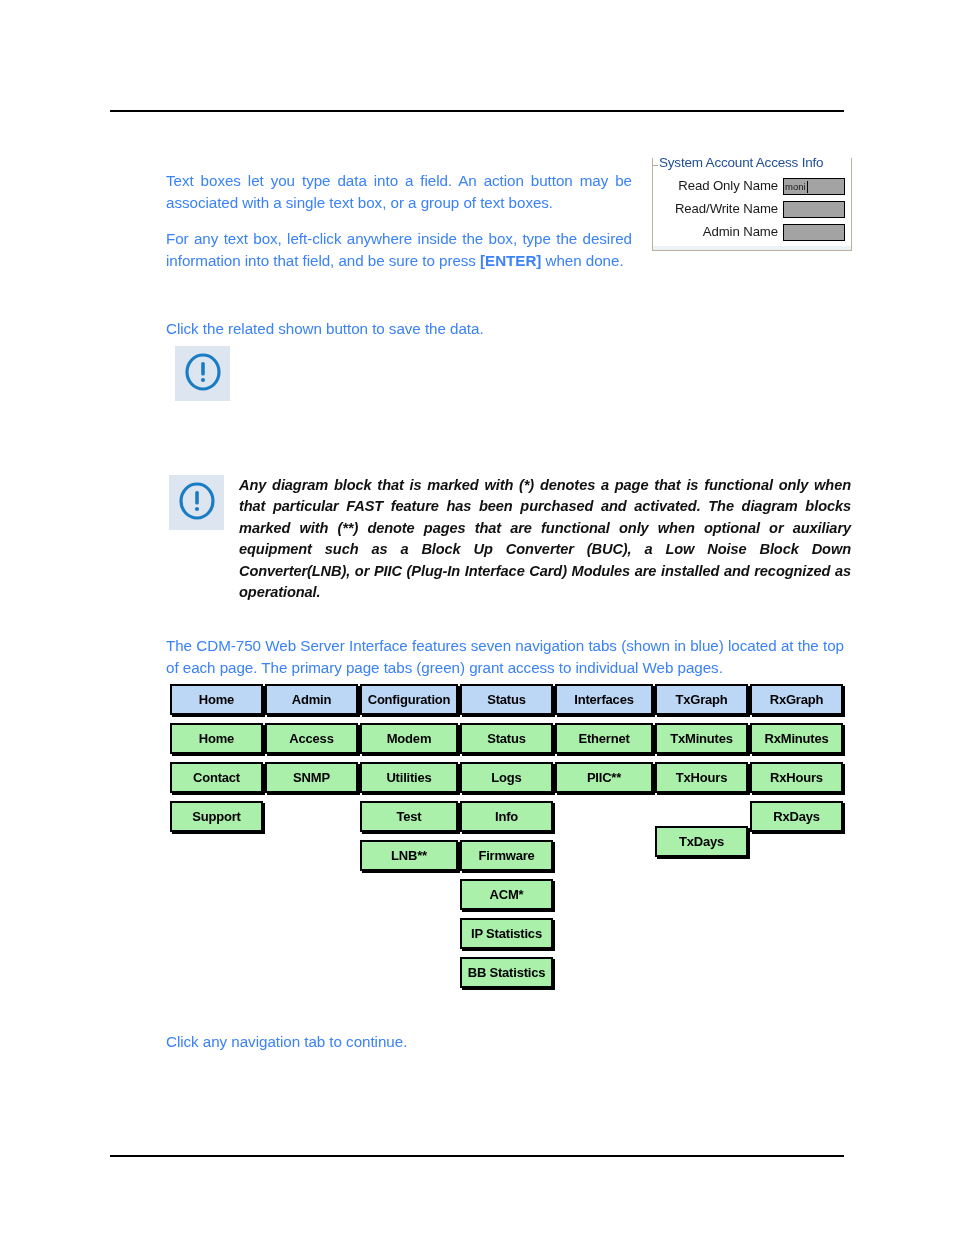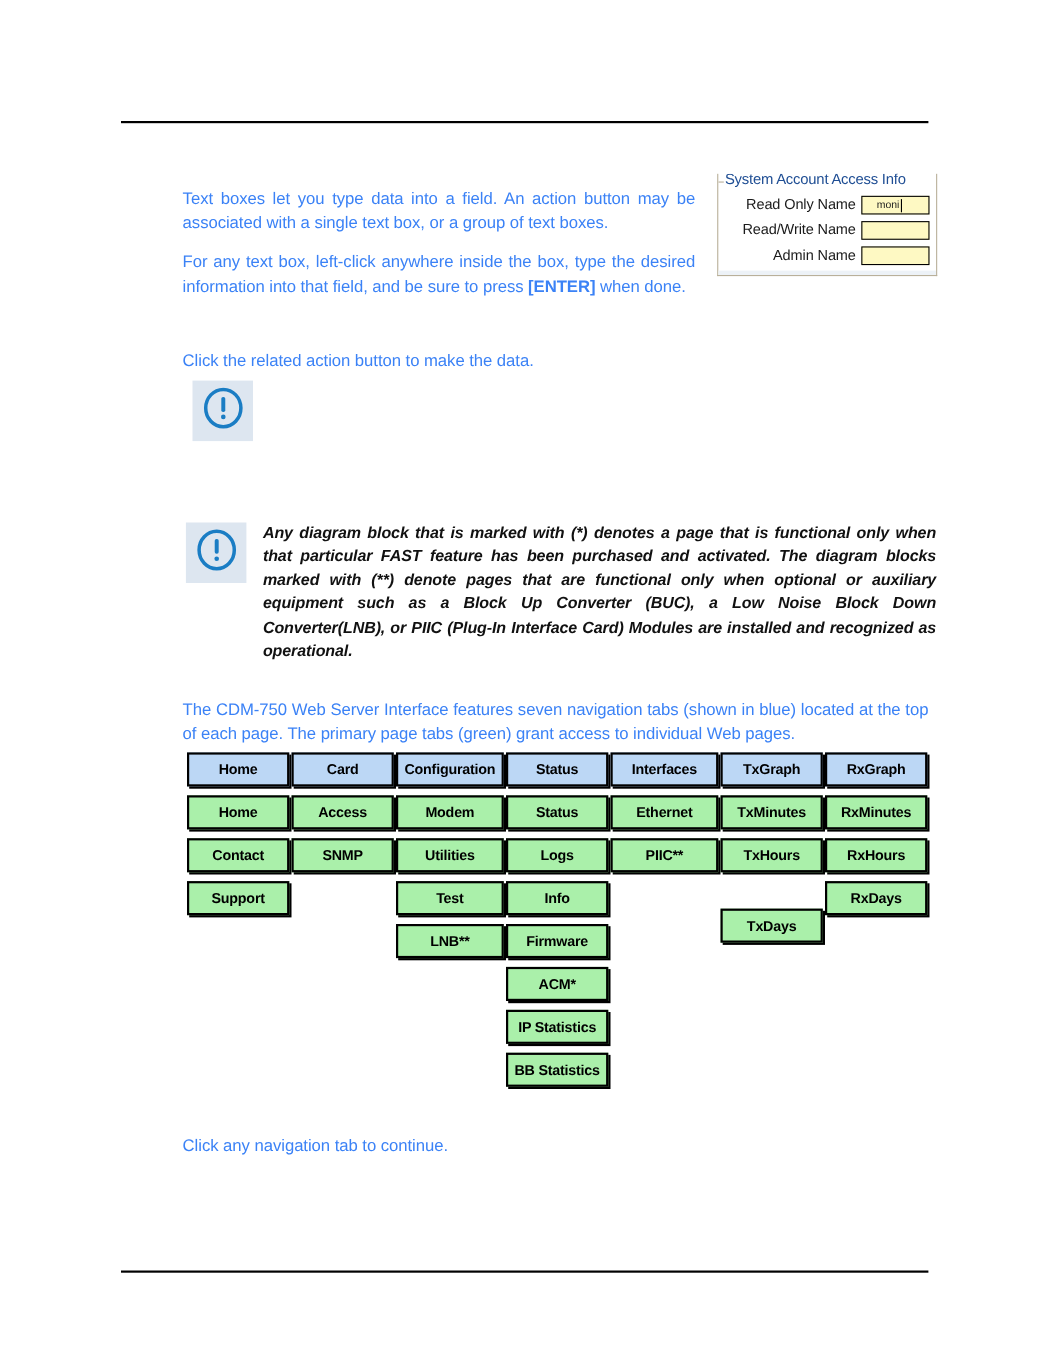--- a/index.html
+++ b/index.html
@@ -124,24 +124,24 @@
     font-size: 13.2px;
     color: #1a1a1a;
     margin-right: 5px;
     white-space: nowrap;
     letter-spacing: -0.1px;
   }
   #sys-panel .field-input {
     width: 62px;
     height: 17px;
     border: 1px solid #000000;
-    background: #fef9c3;
+    background: #a3a3a3;
     font-size: 9.5px;
     font-family: "Liberation Sans", sans-serif;
-    padding: 0 13px;
+    padding: 0 1px;
     display: flex;
     align-items: center;
     position: relative;
     margin-right: 6px;
     color: #1a1a1a;
   }
   #sys-panel .field-input .caret {
     display: inline-block;
     width: 1px;
     height: 12px;
@@ -184,21 +184,21 @@
 </head>
 <body>
 
 <div class="rule top"></div>
 <div class="rule bottom"></div>
 
 <p class="para just" id="para-textboxes">Text boxes let you type data into a field. An action button may be associated with a single text box, or a group of text boxes.</p>
 
 <p class="para just" id="para-anytext"><span>For any text box, left-click anywhere inside the box, type the desired information into that field, and be sure to press </span><b>[ENTER]</b><span> when done.</span></p>
 
-<p class="para" id="para-clickrel">Click the related action button to make the data.</p>
+<p class="para" id="para-clickrel">Click the related shown button to save the data.</p>
 
 <p class="para just" id="para-cdm">The CDM-750 Web Server Interface features seven navigation tabs (shown in blue) located at the top of each page. The primary page tabs (green) grant access to individual Web pages.</p>
 
 <p class="para" id="para-clicknav">Click any navigation tab to continue.</p>
 
 <div class="note" id="note-1">
   <div class="icon-box">
     <span>
       <svg width="38" height="38" viewBox="0 0 38 38" aria-hidden="true">
         <ellipse cx="19" cy="19" rx="16" ry="17" fill="none" stroke="#1a7dc4" stroke-width="3.2"></ellipse>
@@ -251,21 +251,21 @@
   </div>
 
   <div class="panel-foot"></div>
 </div>
 
 <div id="nav-diagram">
     <div class="nav-box blue" style="left: 0px; top: 0px; width: 93px;">Home</div>
     <div class="nav-box green" style="left: 0px; top: 39px; width: 93px;">Home</div>
     <div class="nav-box green" style="left: 0px; top: 78px; width: 93px;">Contact</div>
     <div class="nav-box green" style="left: 0px; top: 117px; width: 93px;">Support</div>
-    <div class="nav-box blue" style="left: 95px; top: 0px; width: 93px;">Card</div>
+    <div class="nav-box blue" style="left: 95px; top: 0px; width: 93px;">Admin</div>
     <div class="nav-box green" style="left: 95px; top: 39px; width: 93px;">Access</div>
     <div class="nav-box green" style="left: 95px; top: 78px; width: 93px;">SNMP</div>
     <div class="nav-box blue" style="left: 190px; top: 0px; width: 98px;">Configuration</div>
     <div class="nav-box green" style="left: 190px; top: 39px; width: 98px;">Modem</div>
     <div class="nav-box green" style="left: 190px; top: 78px; width: 98px;">Utilities</div>
     <div class="nav-box green" style="left: 190px; top: 117px; width: 98px;">Test</div>
     <div class="nav-box green" style="left: 190px; top: 156px; width: 98px;">LNB**</div>
     <div class="nav-box blue" style="left: 290px; top: 0px; width: 93px;">Status</div>
     <div class="nav-box green" style="left: 290px; top: 39px; width: 93px;">Status</div>
     <div class="nav-box green" style="left: 290px; top: 78px; width: 93px;">Logs</div>

